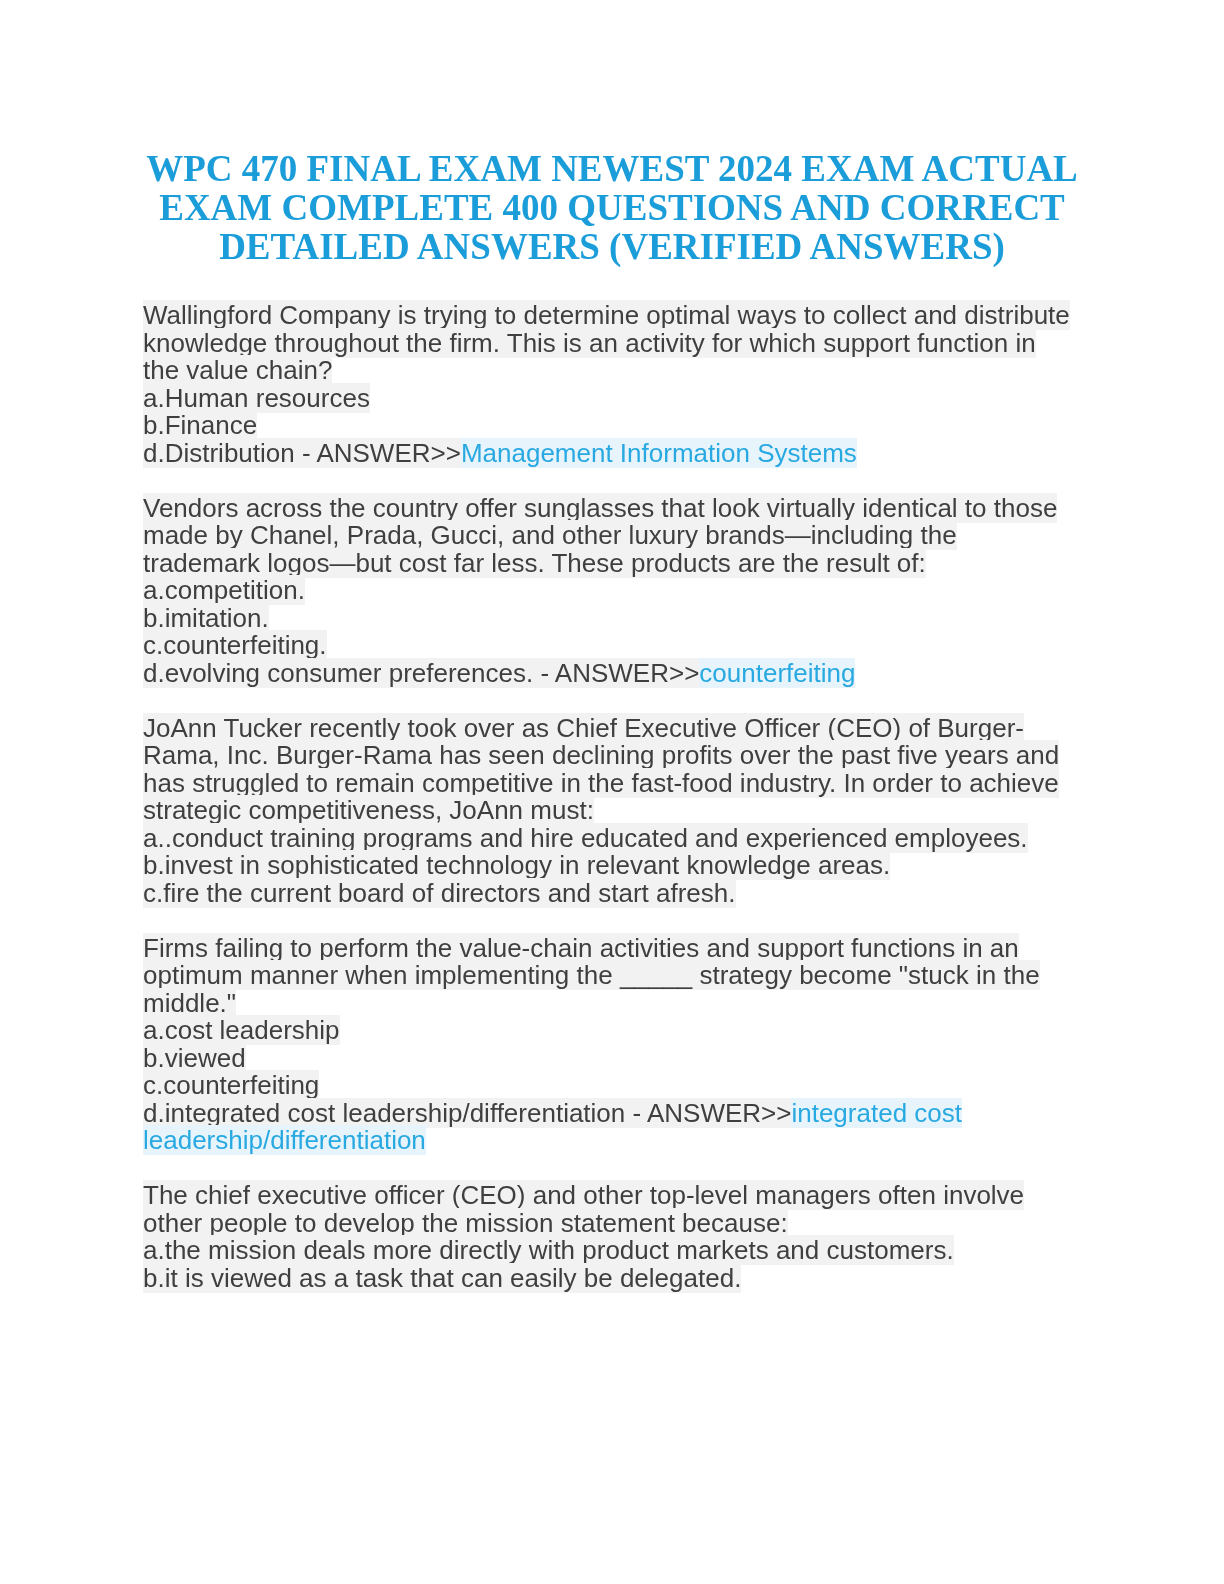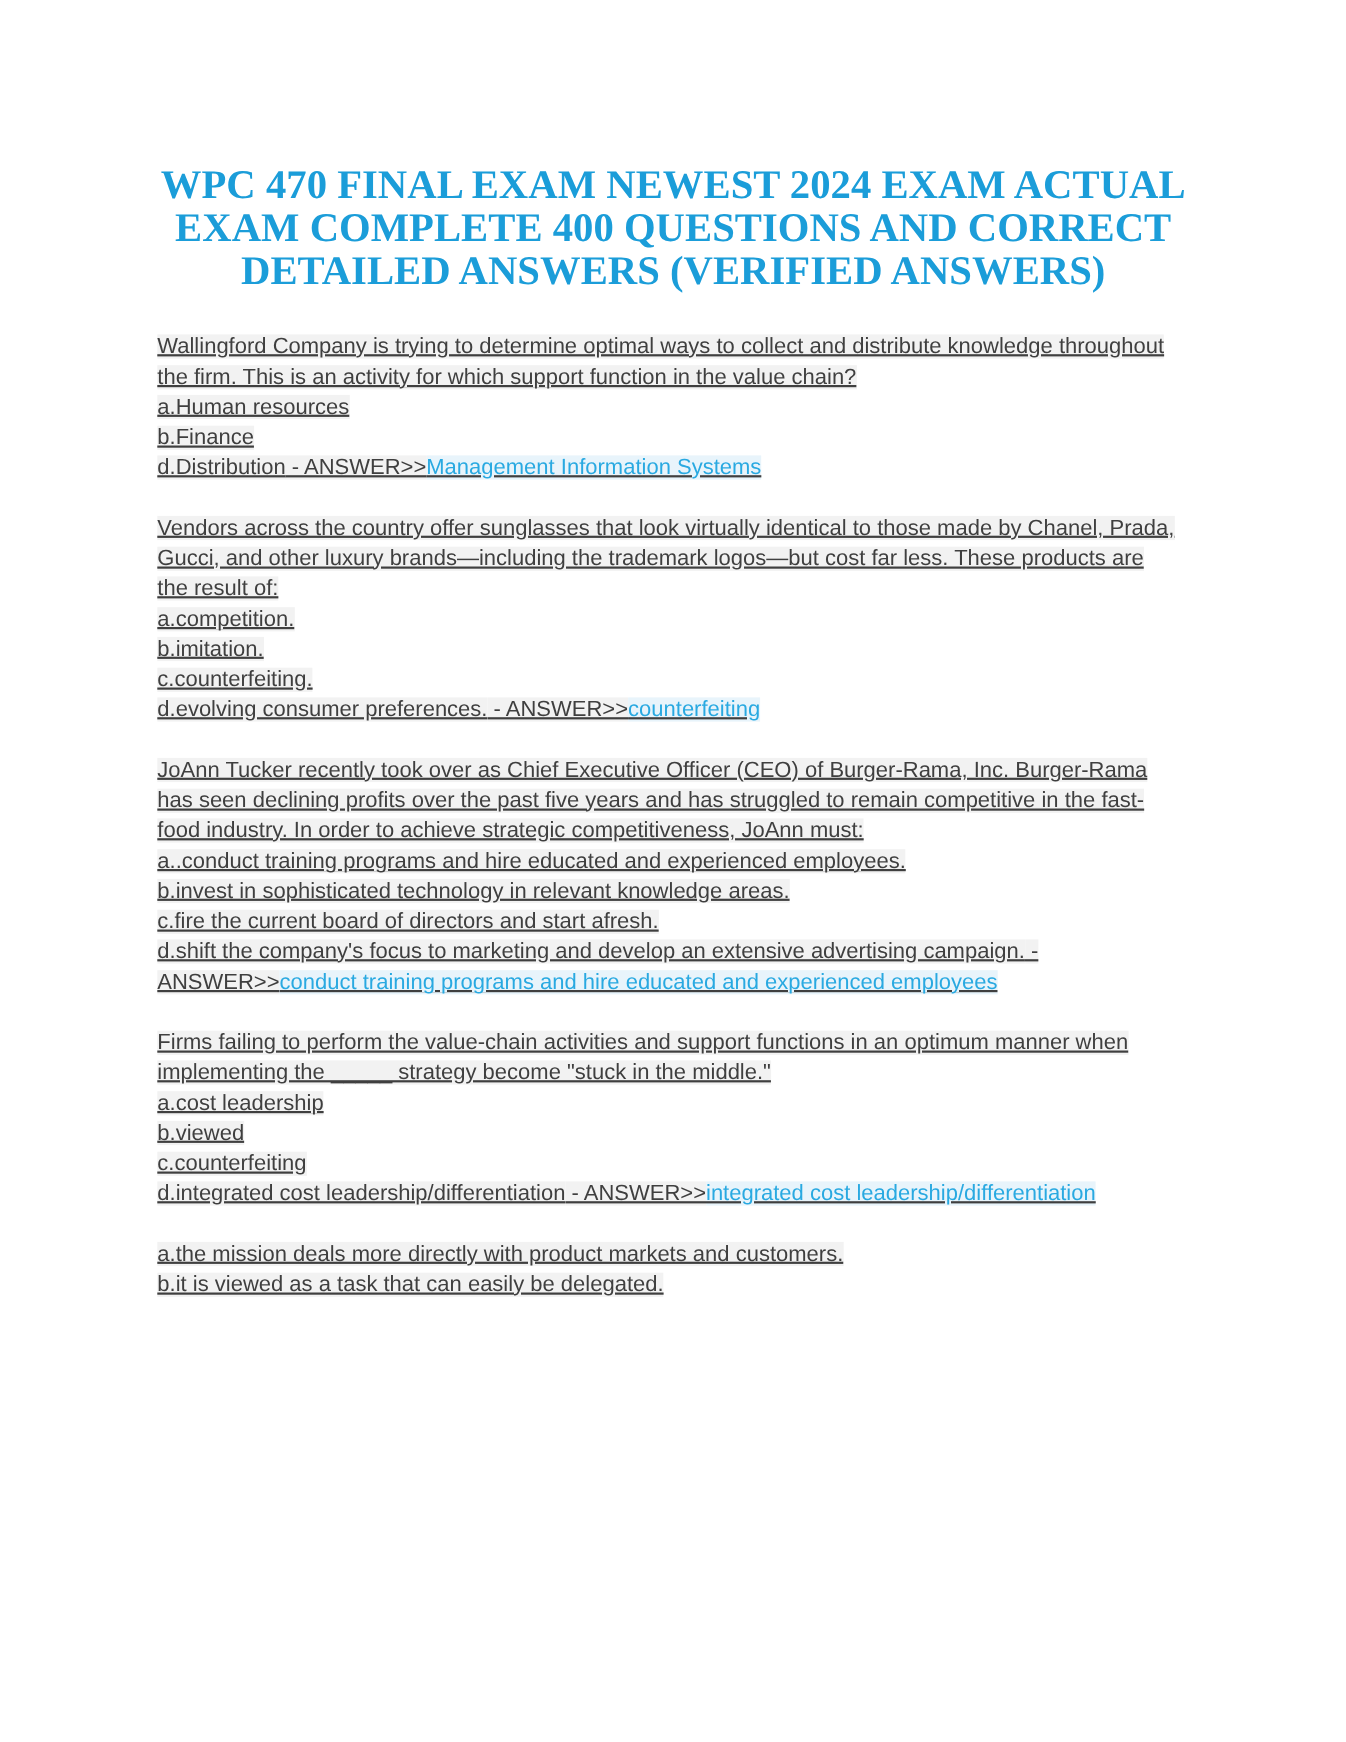--- a/index.html
+++ b/index.html
@@ -21,24 +21,23 @@
     font-weight: 700;
     font-size: 37px;
     line-height: 39px;
     text-align: center;
     color: var(--title_blue, #1b9dd9);
     margin: 0 0 36px 0;
   }
   .title-line { display: block; }
   .question {
     width: 930px;
-    font-size: 20px;
+    font-size: 26px;
     line-height: 27.5px;
     margin: 0 0 27.5px 0;
-    text-decoration: underline;
   }
   .hl { background: var(--highlight, #f2f2f2); }
   .answer {
     color: var(--answer_blue, #29a9e1);
     background: var(--highlight_answer, #e8f4fb);
   }
 </style>
 </head>
 <body>
 
@@ -63,29 +62,29 @@
     <div class="option"><span class="hl">b.imitation.</span></div>
     <div class="option"><span class="hl">c.counterfeiting.</span></div>
     <div class="option answer-line"><span class="hl">d.evolving consumer preferences.</span><span class="hl"> - ANSWER&gt;&gt;</span><span class="hl answer">counterfeiting</span></div>
   </section>
 
   <section class="question">
     <div class="stem"><span class="hl">JoAnn Tucker recently took over as Chief Executive Officer (CEO) of Burger-Rama, Inc. Burger-Rama has seen declining profits over the past five years and has struggled to remain competitive in the fast-food industry. In order to achieve strategic competitiveness, JoAnn must:</span></div>
     <div class="option"><span class="hl">a..conduct training programs and hire educated and experienced employees.</span></div>
     <div class="option"><span class="hl">b.invest in sophisticated technology in relevant knowledge areas.</span></div>
     <div class="option"><span class="hl">c.fire the current board of directors and start afresh.</span></div>
-    <div class="option answer-line"><span class="hl">d.shift the company's focus to marketing and develop an extensive advertising campaign.</span><span class="hl"> - ANSWER&gt;&gt;</span><span class="hl answer">conduct training programs and hire educated and experienced employees</span></div>
   </section>
 
   <section class="question">
     <div class="stem"><span class="hl">Firms failing to perform the value-chain activities and support functions in an optimum manner when implementing the _____ strategy become "stuck in the middle."</span></div>
     <div class="option"><span class="hl">a.cost leadership</span></div>
     <div class="option"><span class="hl">b.viewed</span></div>
     <div class="option"><span class="hl">c.counterfeiting</span></div>
     <div class="option answer-line"><span class="hl">d.integrated cost leadership/differentiation</span><span class="hl"> - ANSWER&gt;&gt;</span><span class="hl answer">integrated cost leadership/differentiation</span></div>
   </section>
 
   <section class="question">
+    <div class="stem"><span class="hl">The chief executive officer (CEO) and other top-level managers often involve other people to develop the mission statement because:</span></div>
     <div class="option"><span class="hl">a.the mission deals more directly with product markets and customers.</span></div>
     <div class="option"><span class="hl">b.it is viewed as a task that can easily be delegated.</span></div>
   </section>
 
 </div>
 
 </body></html>

